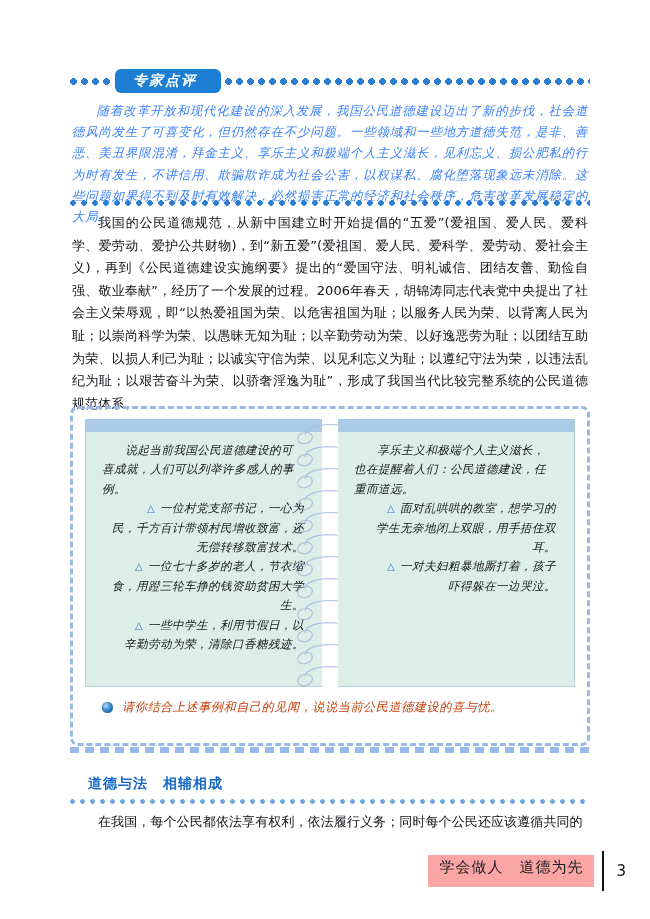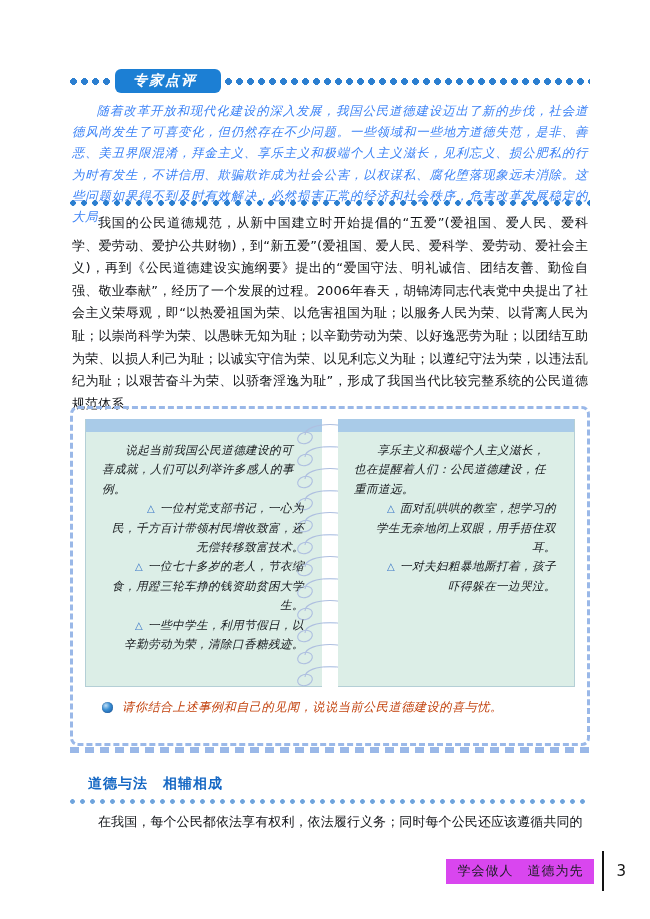--- a/index.html
+++ b/index.html
@@ -246,26 +246,26 @@
     left: 0;
     top: 858px;
     width: 650px;
     height: 26px;
     display: flex;
     align-items: center;
     justify-content: flex-end;
     padding-right: 24px;
   }
   .footer-band {
-    background: #d946ef;
+    background: #fca5a5;
     color: #1b1d22;
     font-family: "DejaVu Sans", "Liberation Sans", sans-serif;
-    font-size: 13px;
+    font-size: 15px;
     letter-spacing: 1px;
-    padding: 3px 11px 4px 11px;
+    padding: 3px 11px 10px 11px;
     white-space: pre;
   }
   .footer-rule {
     width: 2px;
     height: 40px;
     background: #121212;
     margin: 0 12px 0 8px;
   }
   .page-number {
     font-family: "DejaVu Sans", "Liberation Sans", sans-serif;

